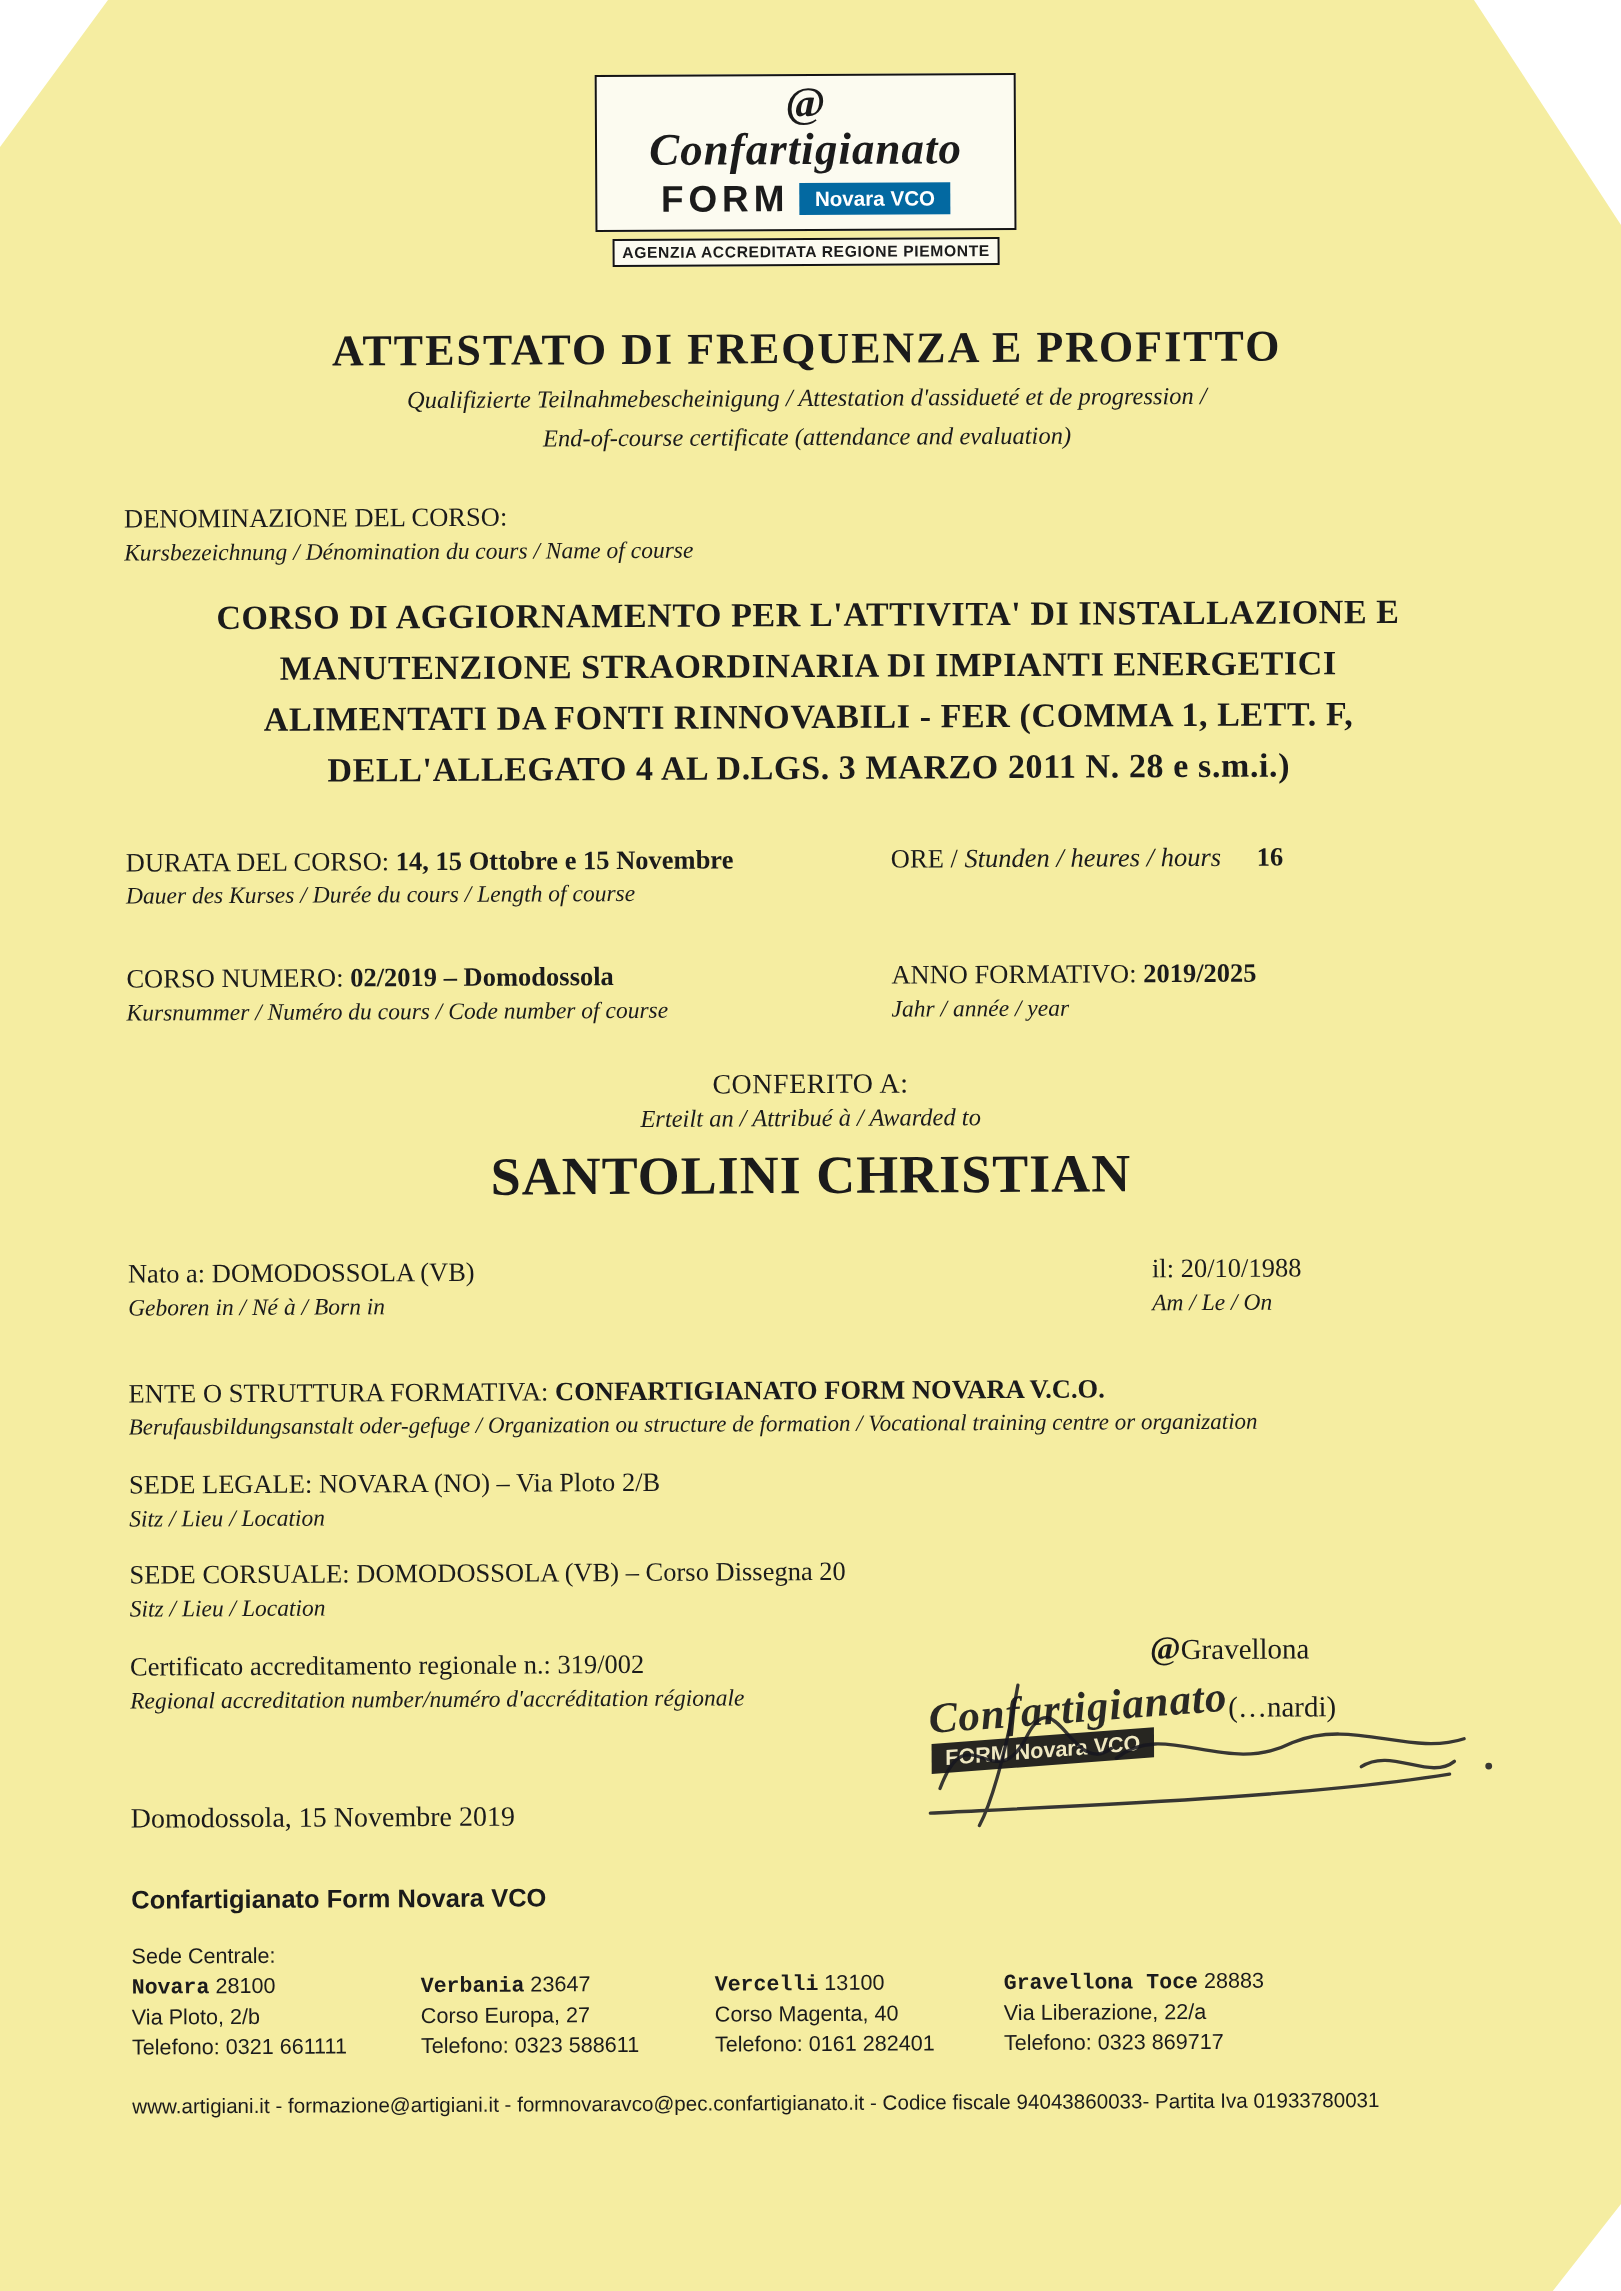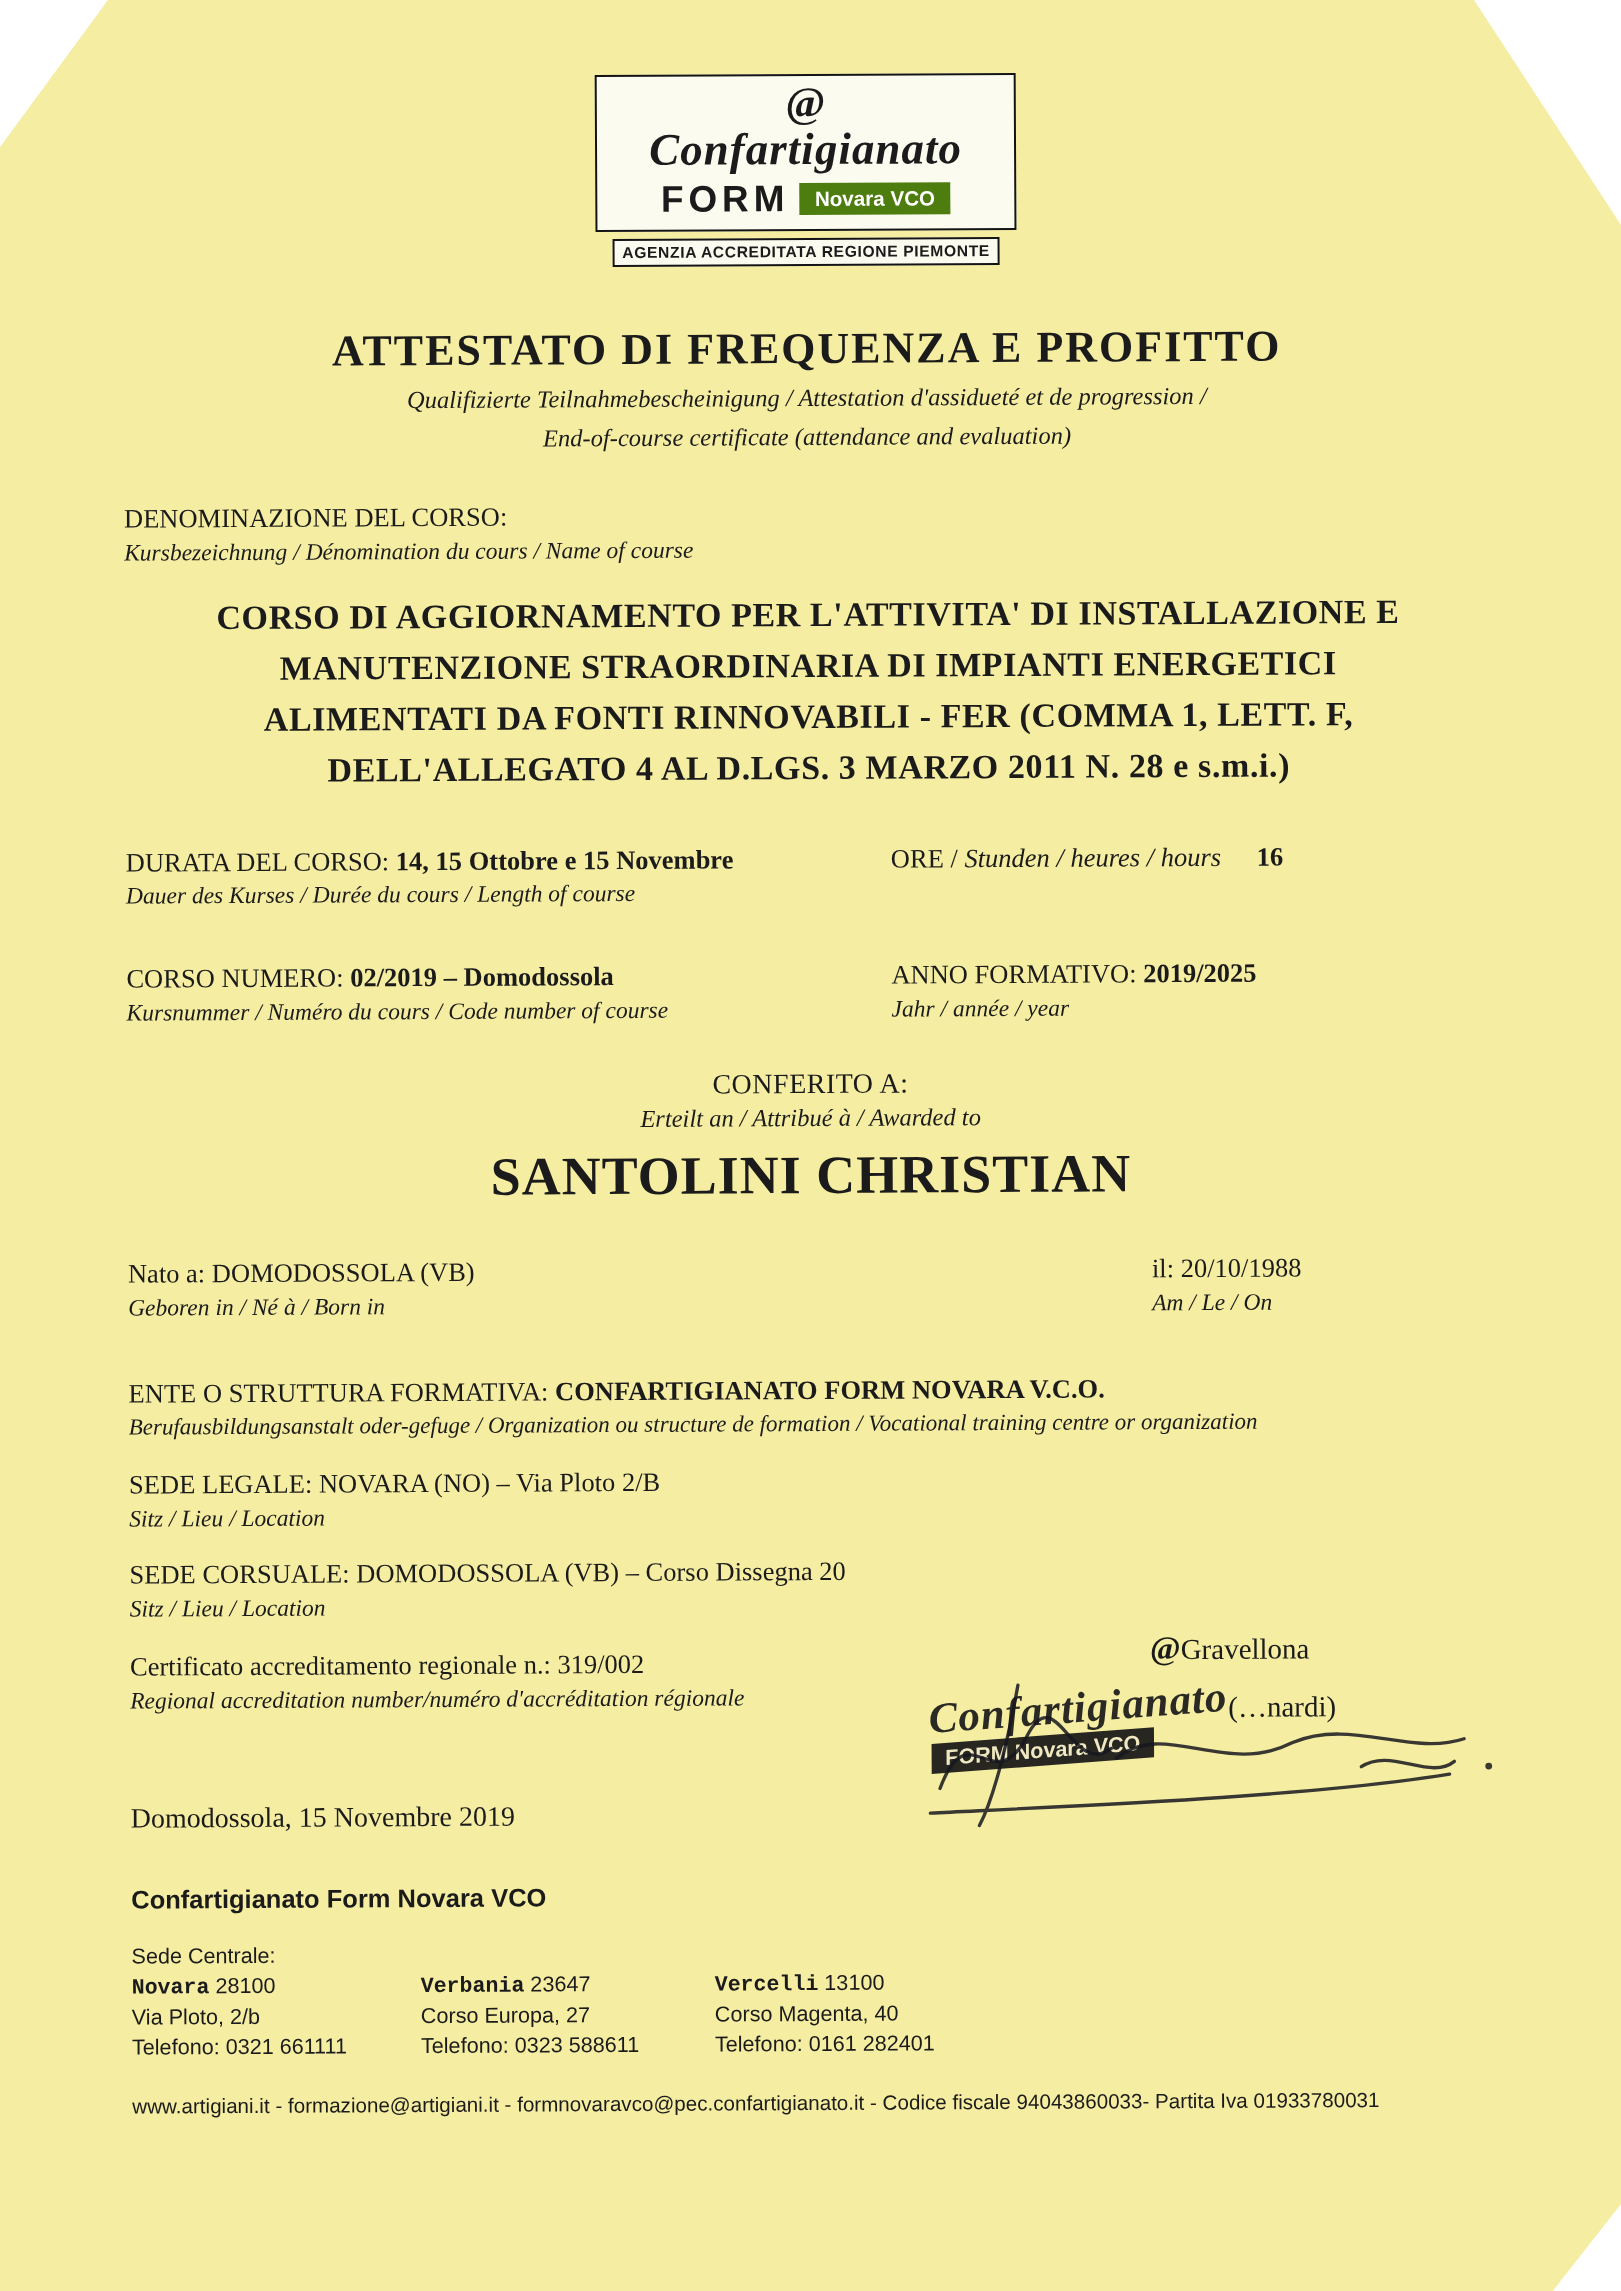--- a/index.html
+++ b/index.html
@@ -18,21 +18,21 @@
 
   .page { position:relative; z-index:1; padding:0 127px; transform:rotate(-0.3deg); }
 
   
   .logo-wrap { width:421px; margin:74px auto 0; text-align:center; }
   .logo-box { border:2.9px solid #141414; background:#fcfbf0; padding:3.9px 11.8px 11.8px; }
   .logo-at { font-size:43px; font-weight:bold; line-height:1.05; }
   .logo-brand { font-style:italic; font-weight:bold; font-size:45px; letter-spacing:1px; line-height:1.1; }
   .logo-form-row { display:flex; align-items:center; justify-content:center; gap:9.8px; margin-top:5.9px; }
   .form-text { font-family:"Liberation Sans", sans-serif; font-weight:bold; font-size:37px; letter-spacing:4.9px; line-height:1;text-align:center; }
-  .novara-badge { background:#4d7c0f; color:#ffffff; font-family:"Liberation Sans", sans-serif; font-weight:bold; font-size:20.6px; padding:3.9px 15.7px; }
+  .novara-badge { background:#0369a1; color:#ffffff; font-family:"Liberation Sans", sans-serif; font-weight:bold; font-size:20.6px; padding:3.9px 15.7px; }
   .agency-strip { display:inline-block; border:2px solid #141414; background:#fcfbf0; font-family:"Liberation Sans", sans-serif; font-weight:bold; font-size:15.7px; letter-spacing:0.6px; padding:2.9px 7.8px; margin-top:6.9px; }
 
   
   .main-title { text-align:center; font-weight:bold; font-size:44px; letter-spacing:2px; margin-top:57px; }
   .title-sub { text-align:center; font-style:italic; font-size:24.5px; margin-top:7.8px; line-height:1.3; }
 
   
   .label-line { font-size:26.5px; }
   .trans-line { font-size:23.5px; font-style:italic; margin-top:4.9px; }
   .bold { font-weight:bold; }
@@ -225,18 +225,23 @@
       <div class="office o2">
         <div><span class="city">Verbania</span> <span>23647</span></div>
         <div>Corso Europa, 27</div>
         <div>Telefono: 0323 588611</div>
       </div>
       <div class="office o3">
         <div><span class="city">Vercelli</span> <span>13100</span></div>
         <div>Corso Magenta, 40</div>
         <div>Telefono: 0161 282401</div>
       </div>
+      <div class="office o4">
+        <div><span class="city">Gravellona Toce</span> <span>28883</span></div>
+        <div>Via Liberazione, 22/a</div>
+        <div>Telefono: 0323 869717</div>
+      </div>
     </div>
     <div class="bottom-line">www.artigiani.it - formazione@artigiani.it - formnovaravco@pec.confartigianato.it - Codice fiscale 94043860033- Partita Iva 01933780031</div>
   </div>
 
 </div>
 
 
 </body></html>

